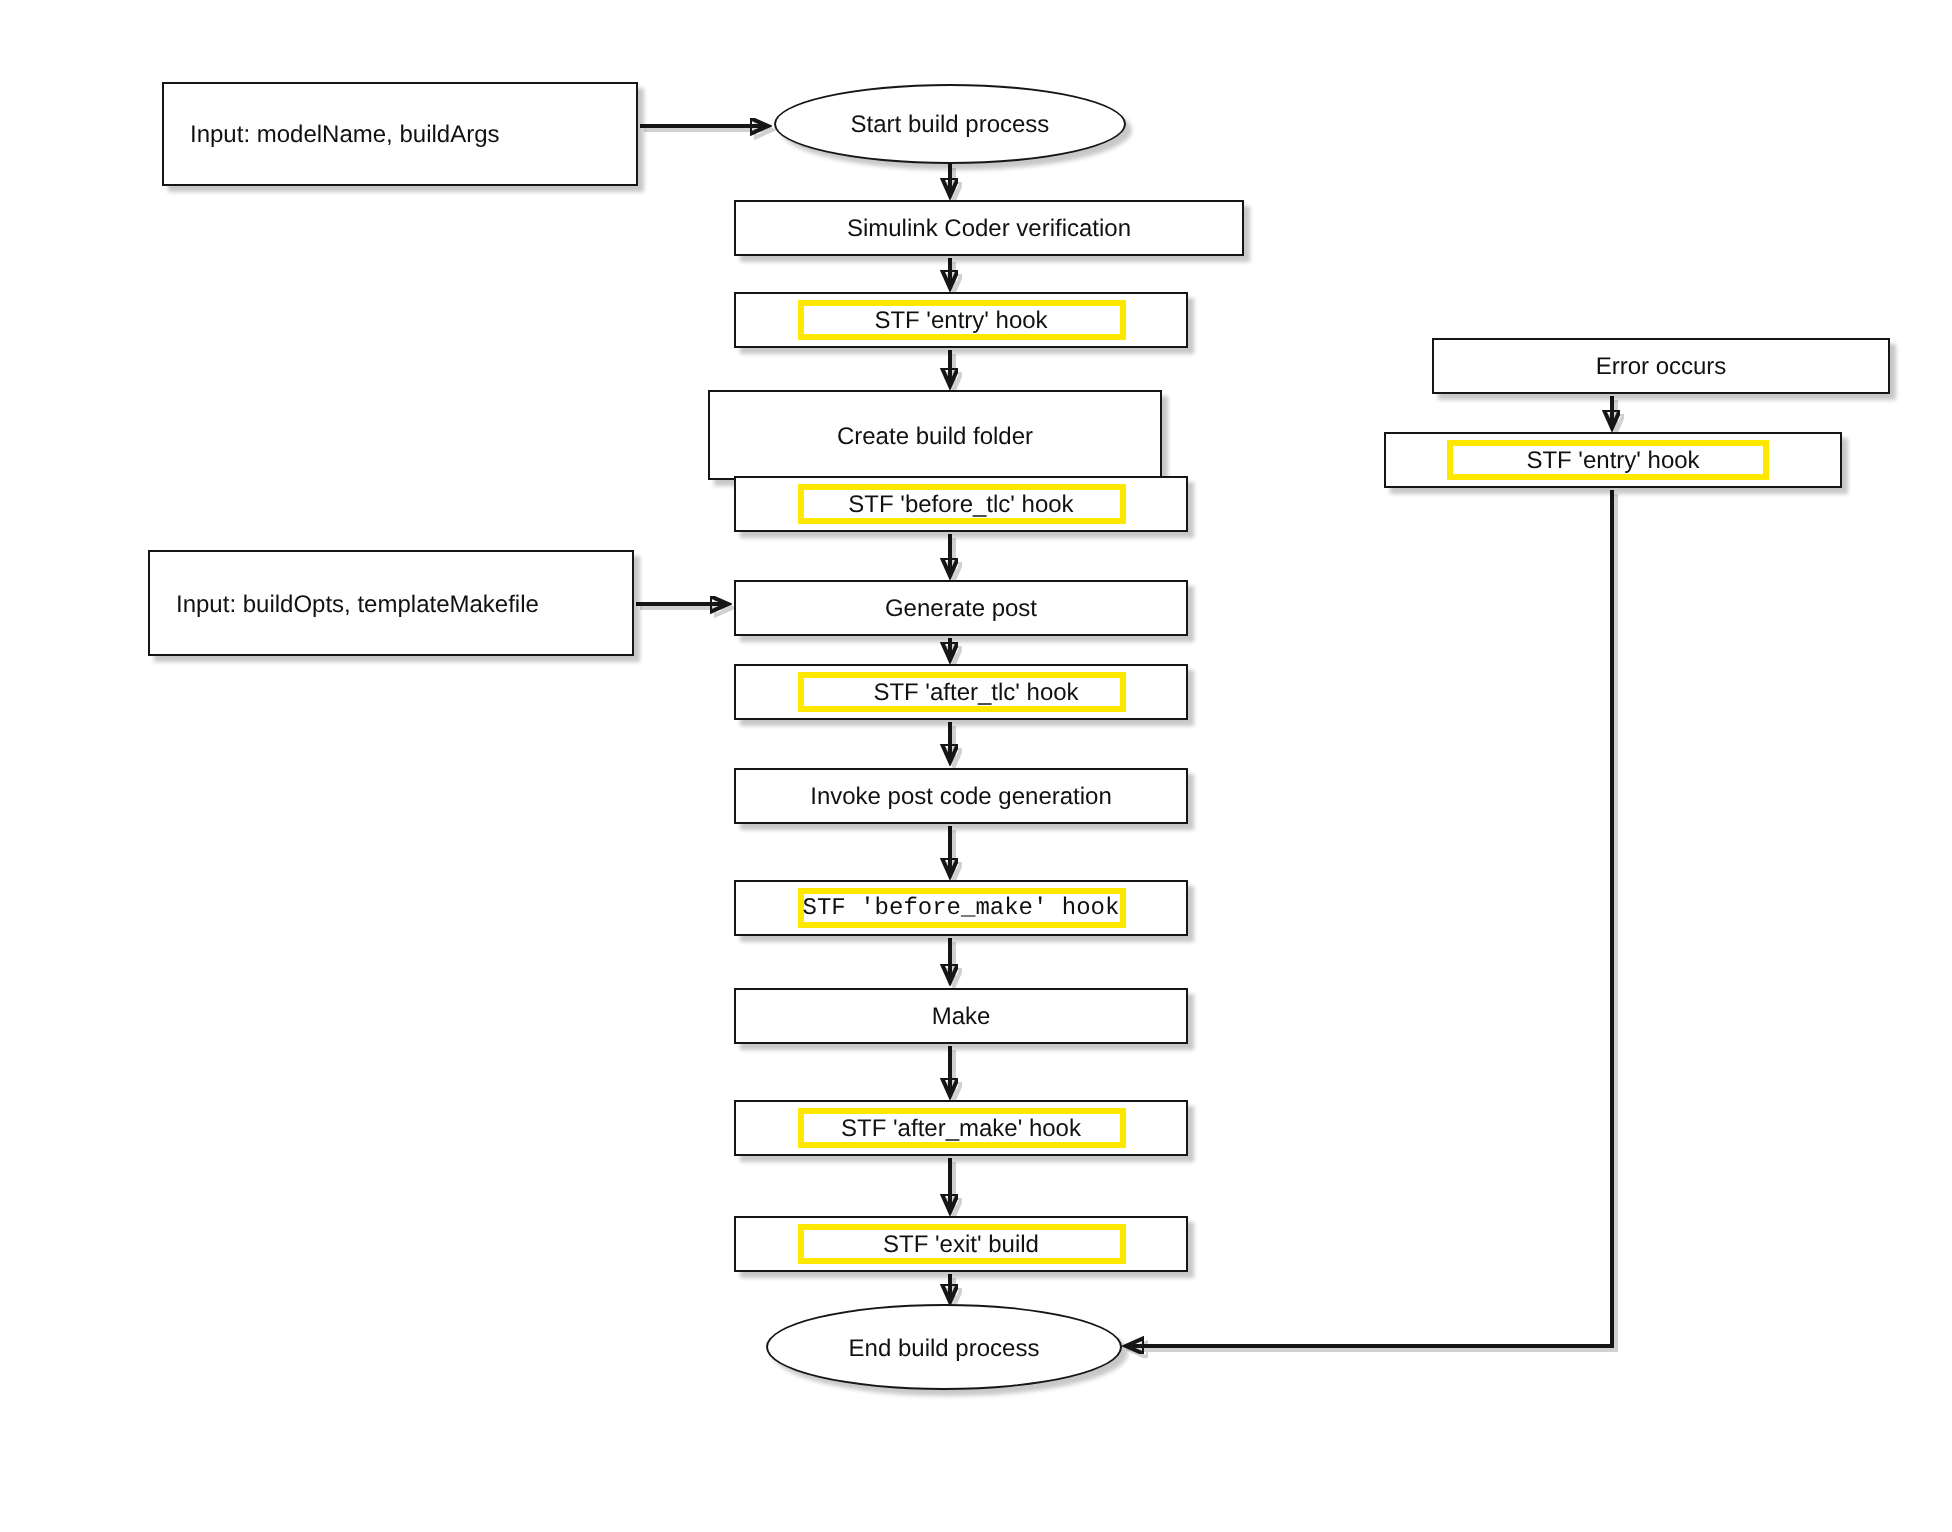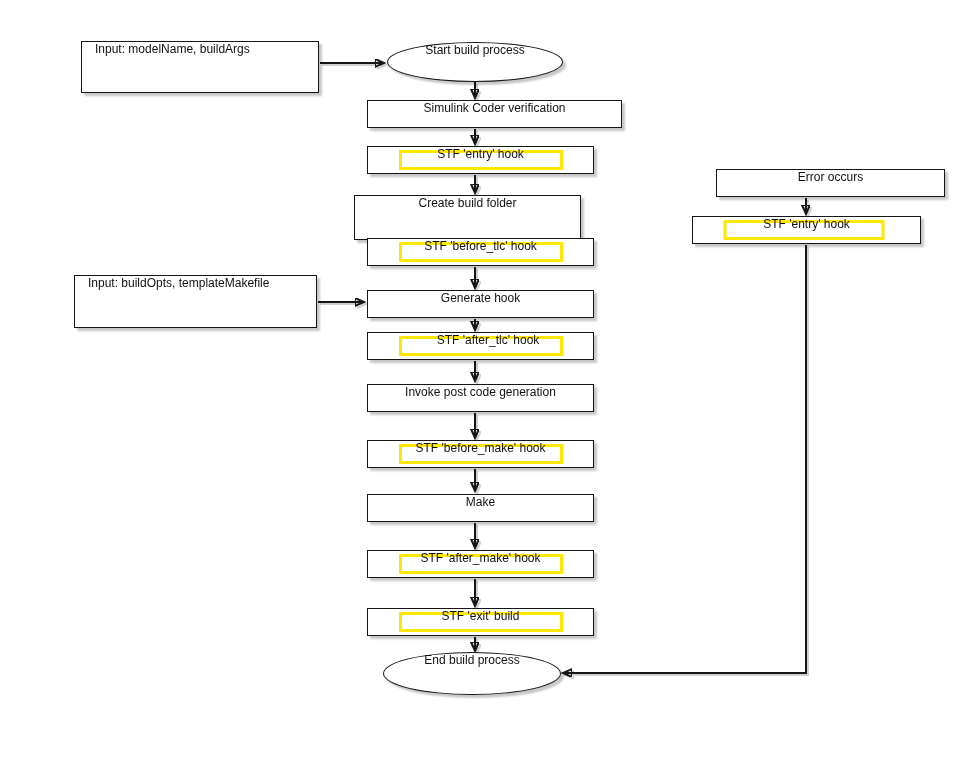--- a/index.html
+++ b/index.html
@@ -30,20 +30,21 @@
   }
   .conn-shadow {
     filter: drop-shadow(2px 2px 0px rgba(0,0,0,0.18));
   }
   .node {
     position: absolute;
     box-sizing: border-box;
     background: #ffffff;
     border: 1px solid #161616;
     display: flex;
+    align-items: center;
     justify-content: center;
     font-size: 12px;
     color: #111111;
     box-shadow: 3px 3px 2px rgba(0,0,0,0.22);
     z-index: 2;
   }
   .node .lbl {
     position: relative;
     z-index: 2;
     white-space: nowrap;
@@ -128,33 +129,33 @@
   <div class="node" style="left:354px; top:195px; width:227px; height:45px;">
     <span class="lbl">Create build folder</span>
   </div>
 
   <div class="node" style="left:367px; top:238px; width:227px; height:28px;">
     <span class="hook-frame"></span>
     <span class="lbl">STF 'before_tlc' hook</span>
   </div>
 
   <div class="node" style="left:367px; top:290px; width:227px; height:28px;">
-    <span class="lbl">Generate hook</span>
+    <span class="lbl">Generate post</span>
   </div>
 
   <div class="node" style="left:367px; top:332px; width:227px; height:28px;padding-left:15px;">
     <span class="hook-frame"></span>
     <span class="lbl">STF 'after_tlc' hook</span>
   </div>
 
   <div class="node" style="left:367px; top:384px; width:227px; height:28px;">
     <span class="lbl">Invoke post code generation</span>
   </div>
 
-  <div class="node" style="left:367px; top:440px; width:227px; height:28px;">
+  <div class="node" style="left:367px; top:440px; width:227px; height:28px;font-family:Liberation Mono, monospace;">
     <span class="hook-frame"></span>
     <span class="lbl">STF 'before_make' hook</span>
   </div>
 
   <div class="node" style="left:367px; top:494px; width:227px; height:28px;">
     <span class="lbl">Make</span>
   </div>
 
   <div class="node" style="left:367px; top:550px; width:227px; height:28px;">
     <span class="hook-frame"></span>

